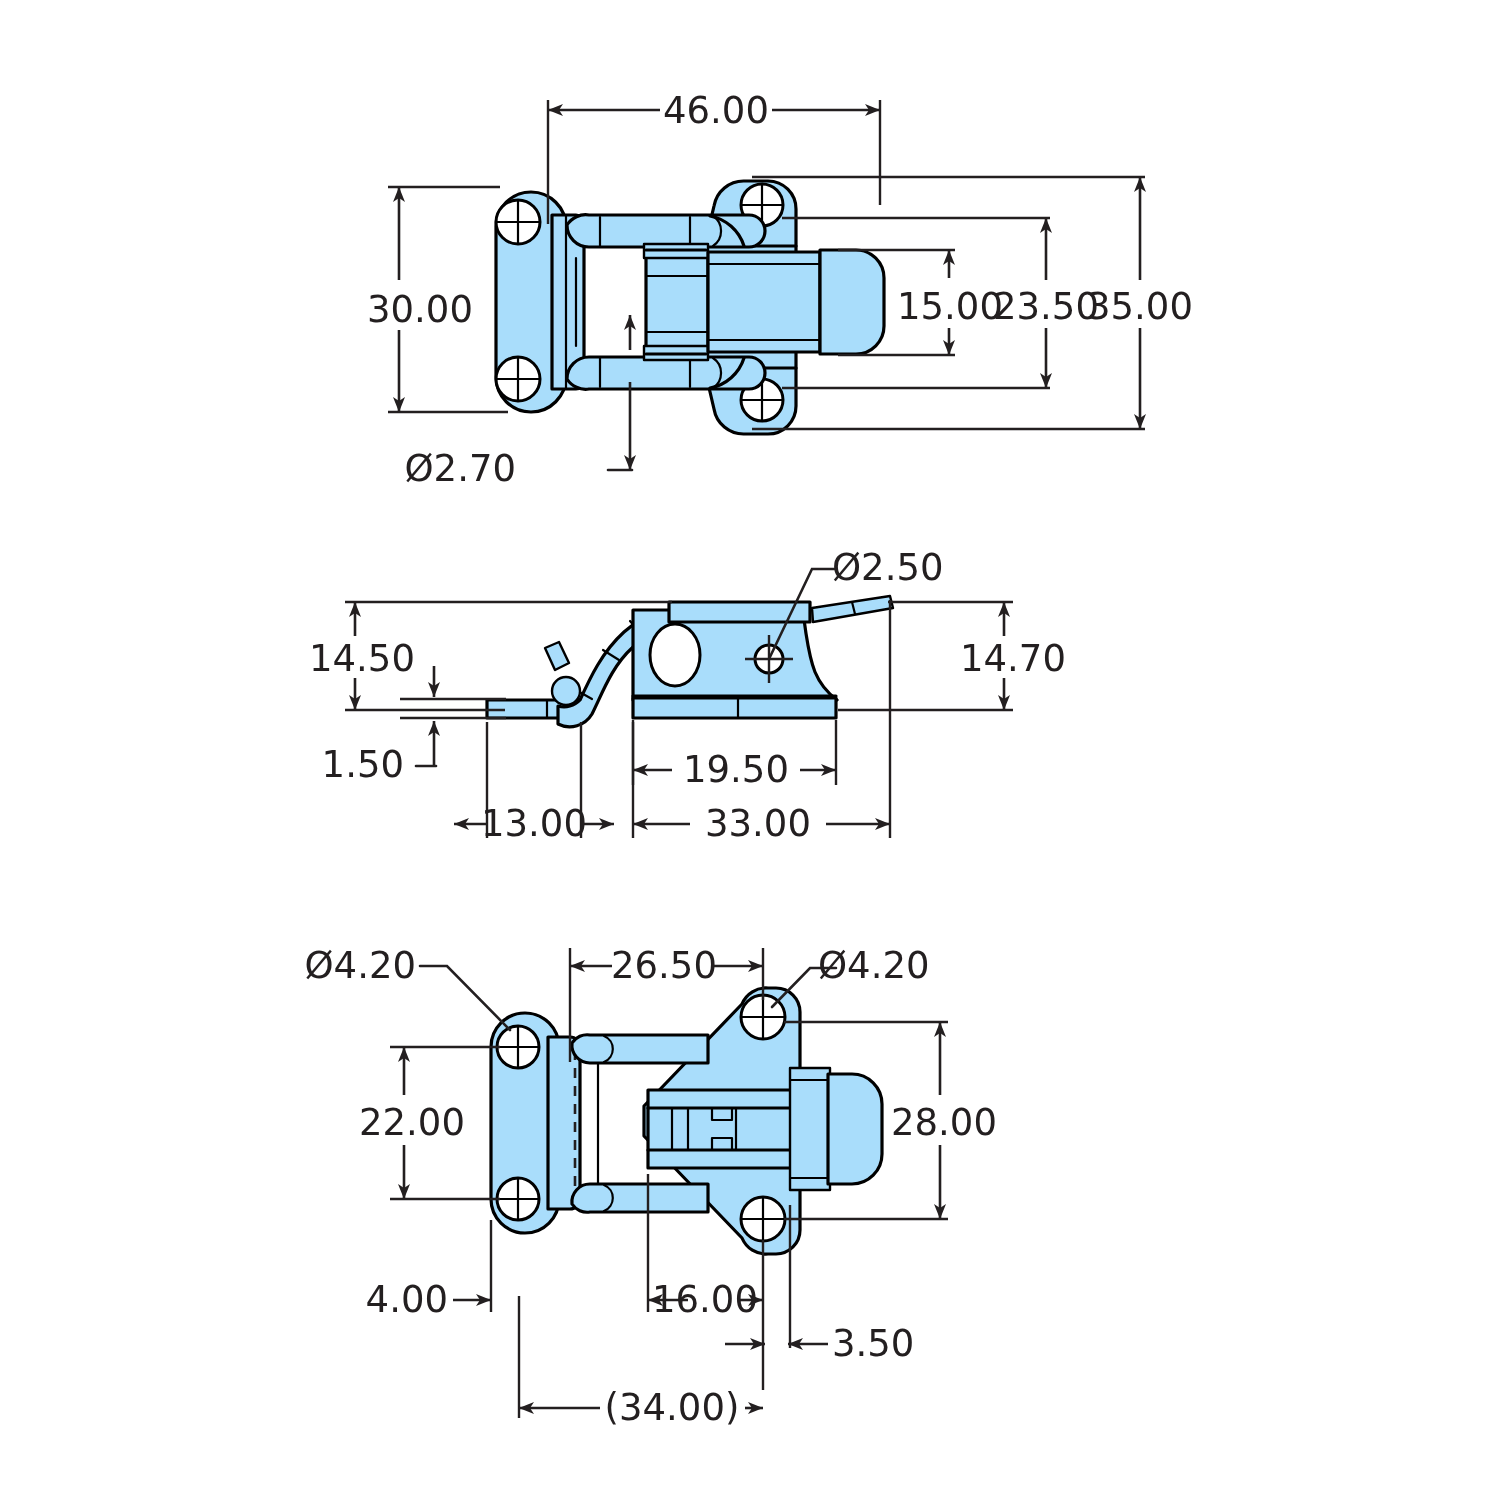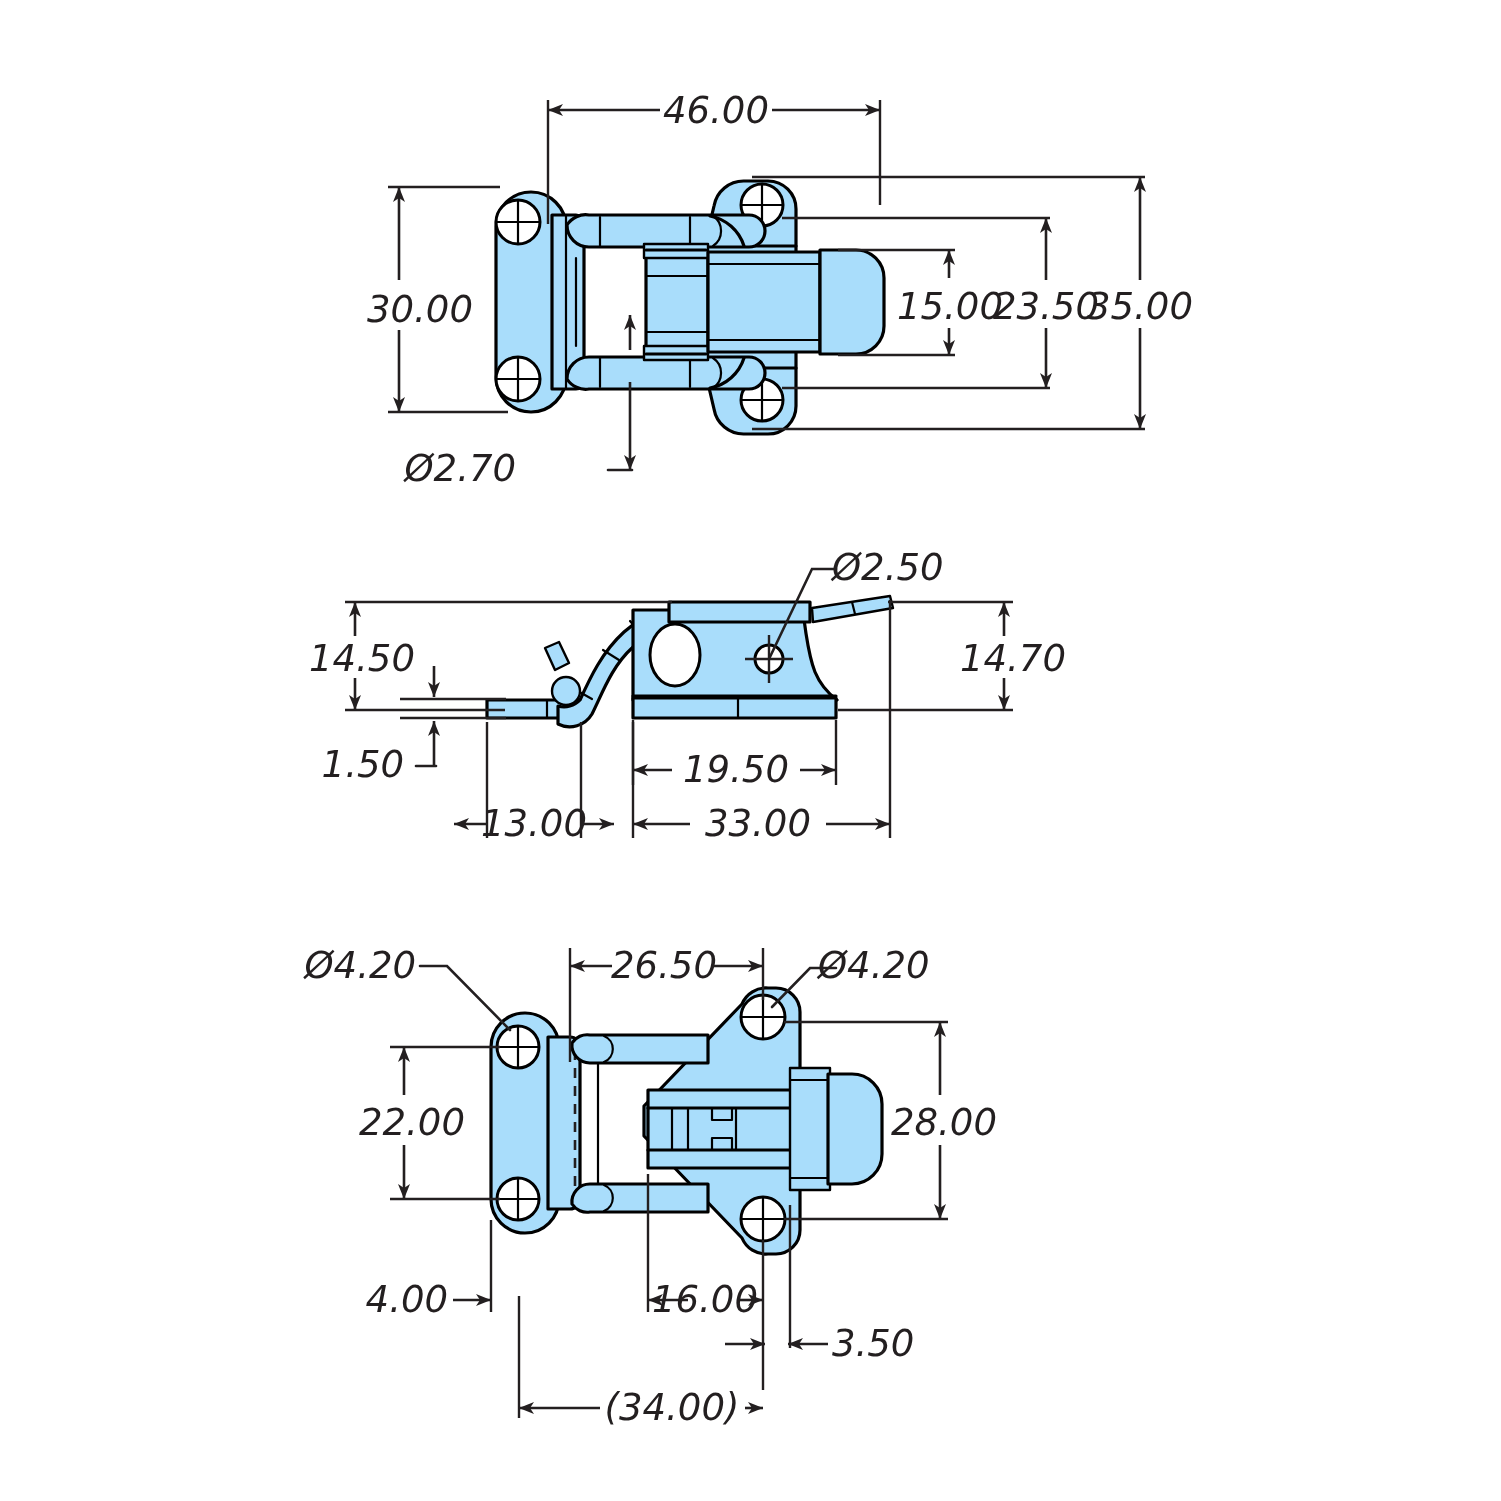--- a/index.html
+++ b/index.html
@@ -7,21 +7,20 @@
     padding: 0;
     background: #ffffff;
   }
   #sheet {
     position: relative;
     width: 1305px;
     height: 1501px;
     background: #ffffff;
     overflow: hidden;
     font-family: "DejaVu Sans", sans-serif;
-    font-style: italic;
   }
   #drawing-svg {
     position: absolute;
     top: 0;
     left: 0;
     width: 1501px;
     height: 1501px;
   }
   .dim-text {
     font-family: "DejaVu Sans", sans-serif;

